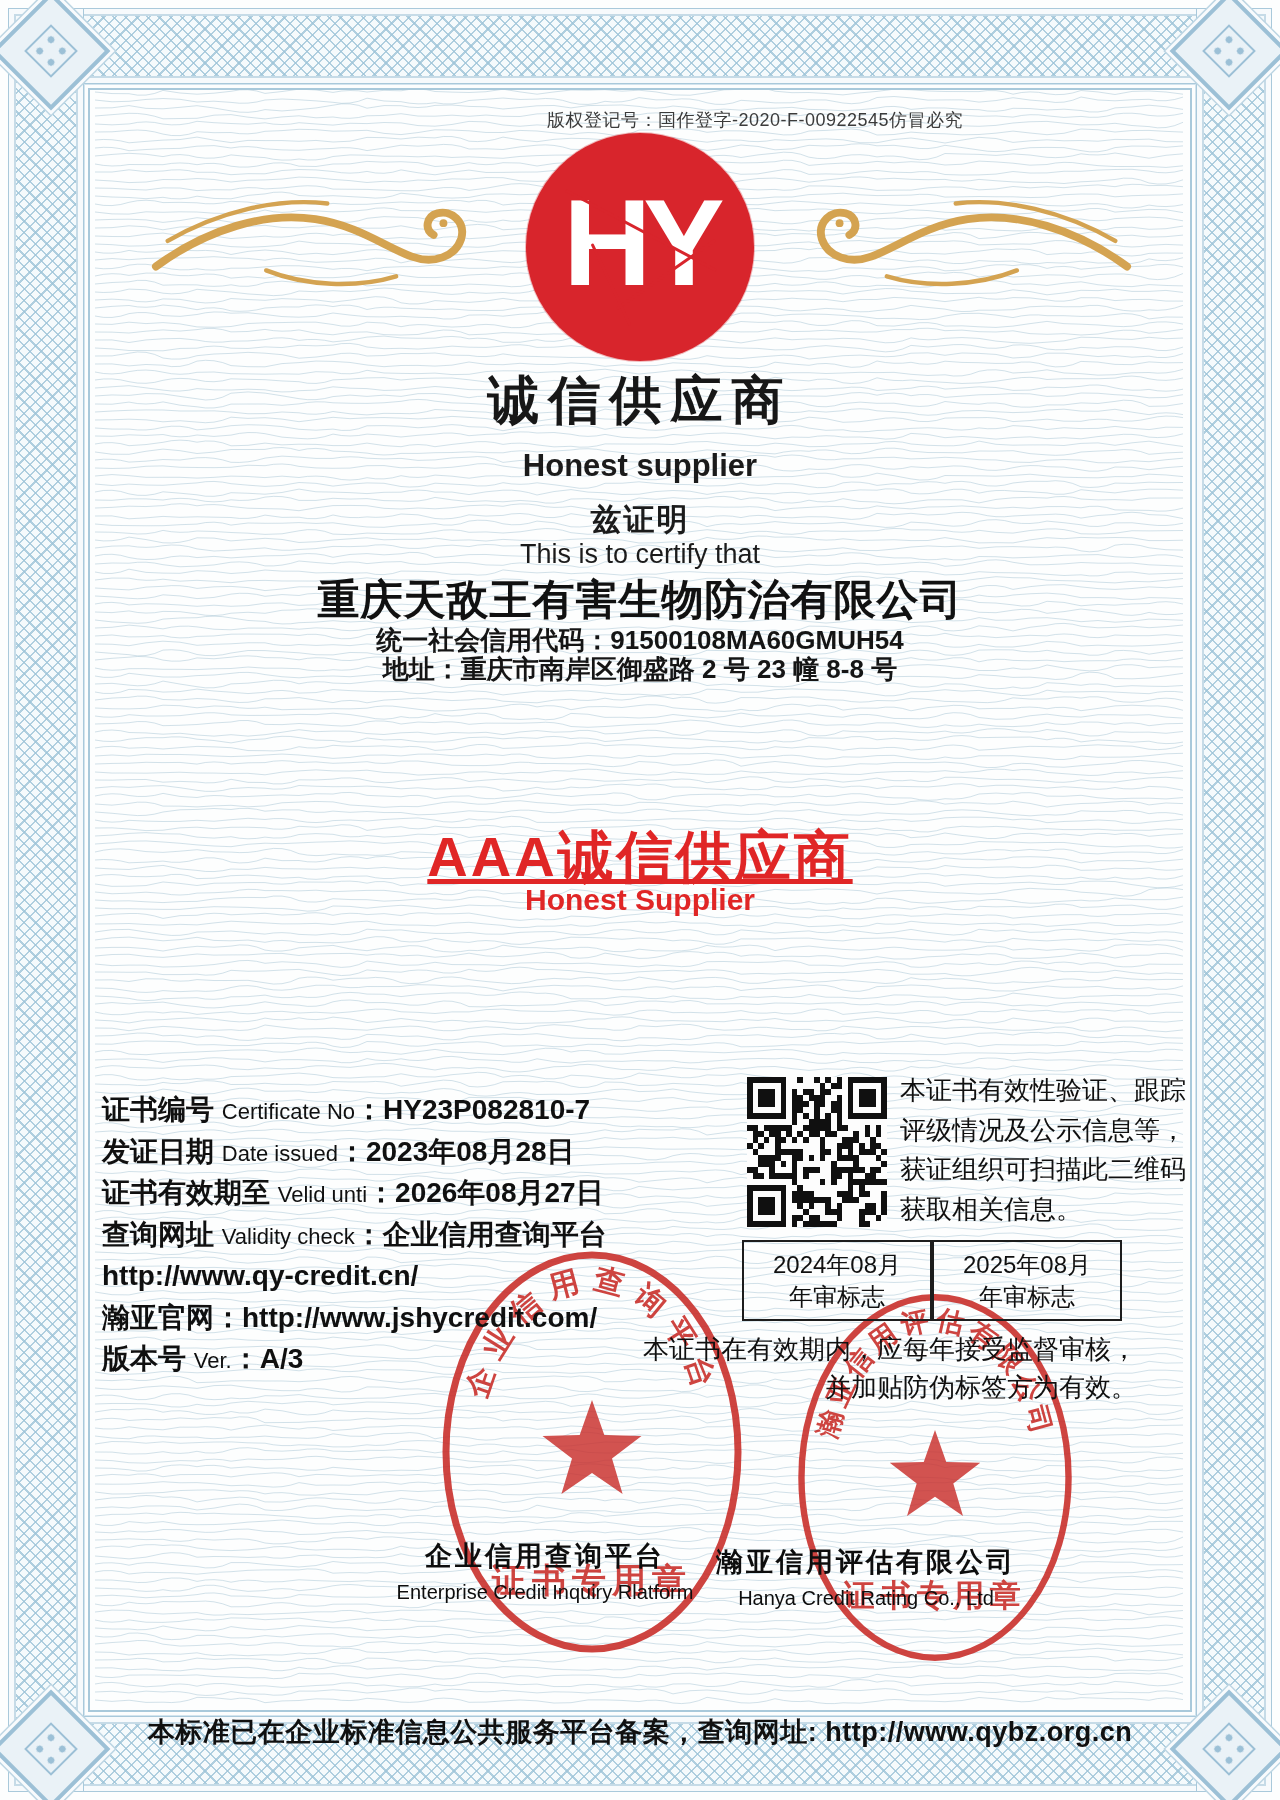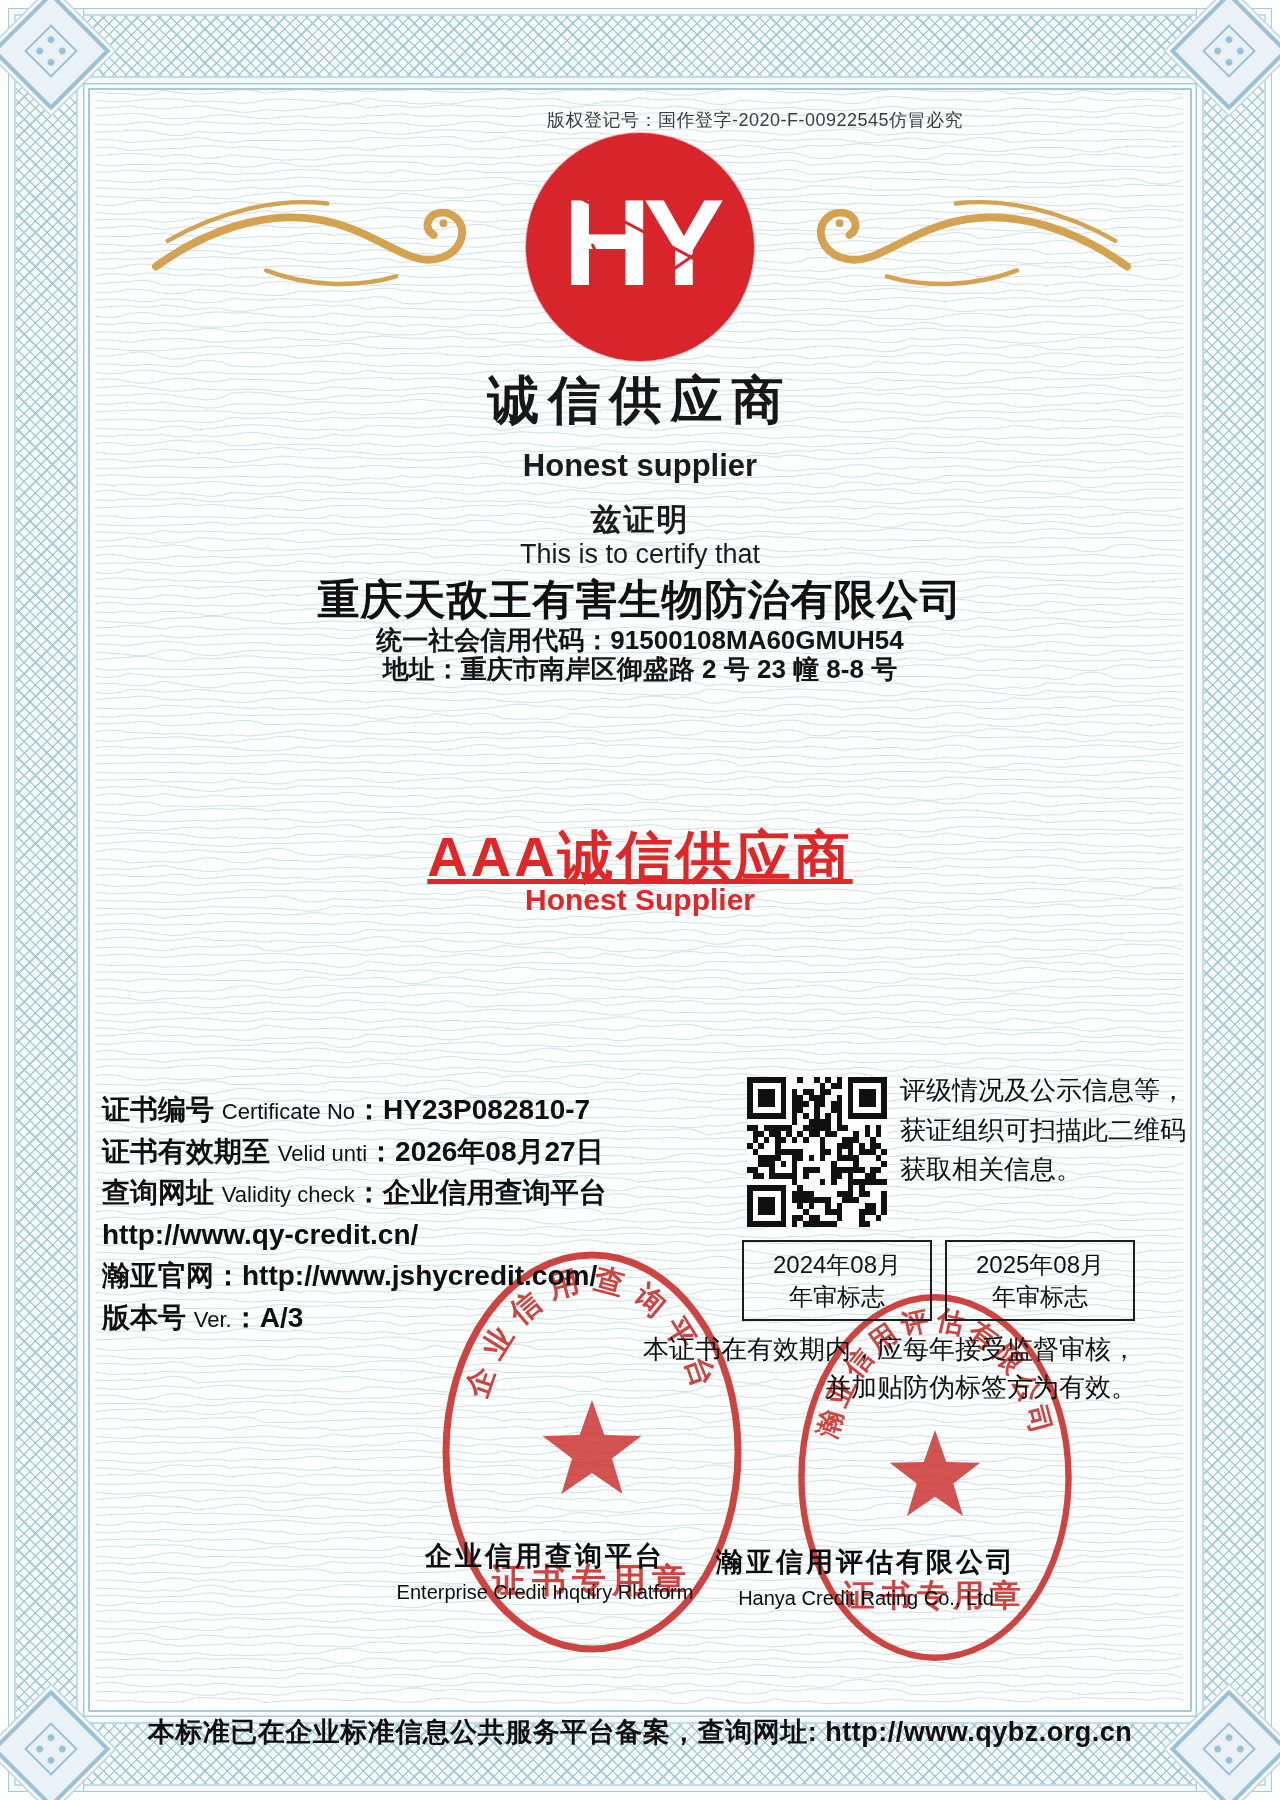--- a/index.html
+++ b/index.html
@@ -64,21 +64,21 @@
   .dl{font-size:28px;line-height:39.5px;color:#101010;white-space:nowrap;}
   .dl .cn{font-weight:600;}
   .dl .en{font-size:22px;font-weight:500;}
   .dl .sep{font-weight:600;}
   .dl .val{font-weight:600;}
 
   
   #qr{position:absolute;left:747px;top:1077px;width:140px;height:150px;background:#fdfdfd;z-index:3;}
   #qr rect{fill:#101010;}
   .qr-note{left:900px;top:1071px;font-size:26px;line-height:39.5px;color:#101010;font-weight:500;z-index:3;}
-  .annual-row{left:742px;top:1240px;display:flex;gap:13px;z-index:3;}
+  .annual-row{left:742px;top:1240px;display:flex;z-index:3;}
   .annual-box{width:186px;height:77px;border:2.5px solid #1d1d1d;display:flex;flex-direction:column;align-items:center;justify-content:center;font-size:24px;line-height:32px;color:#101010;font-weight:500;}
   .supervision{right:143px;top:1330px;text-align:right;font-size:26px;line-height:38px;color:#101010;font-weight:500;}
 
   
   .stamp{position:absolute;z-index:2;opacity:.9;}
   .stamp ellipse{fill:none;stroke:#c9302c;stroke-width:7;}
   .stamp polygon{fill:#c9302c;fill-opacity:.92;}
   .stamp .ring{font-size:30px;font-weight:700;fill:#c9302c;letter-spacing:11px;}
   .stamp .ring2{font-size:30px;font-weight:700;fill:#c9302c;letter-spacing:5px;}
   .stamp .sealtext{font-size:34px;font-weight:700;fill:#c9302c;letter-spacing:6px;}
@@ -338,20 +338,21 @@
   <div class="abs ctr certify-en">This is to certify that</div>
   <div class="abs ctr company">重庆天敌王有害生物防治有限公司</div>
   <div class="abs ctr code-line">统一社会信用代码：91500108MA60GMUH54</div>
   <div class="abs ctr addr-line">地址：重庆市南岸区御盛路 2 号 23 幢 8-8 号</div>
 
   <div class="abs ctr aaa-cn">AAA诚信供应商</div>
   <div class="abs ctr aaa-en">Honest Supplier</div>
 
   <div class="abs details">
     <div class="dl"><span class="cn">证书编号 </span><span class="en">Certificate No</span><span class="sep">：</span><span class="val">HY23P082810-7</span></div>
+    <div class="dl"><span class="cn">发证日期 </span><span class="en">Date issued</span><span class="sep">：</span><span class="val">2023年08月28日</span></div>
     <div class="dl"><span class="cn">证书有效期至 </span><span class="en">Velid unti</span><span class="sep">：</span><span class="val">2026年08月27日</span></div>
     <div class="dl"><span class="cn">查询网址 </span><span class="en">Validity check</span><span class="sep">：</span><span class="val">企业信用查询平台</span></div>
     <div class="dl"><span class="cn"></span><span class="en"></span><span class="sep"></span><span class="val">http://www.qy-credit.cn/</span></div>
     <div class="dl"><span class="cn">瀚亚官网</span><span class="en"></span><span class="sep">：</span><span class="val">http://www.jshycredit.com/</span></div>
     <div class="dl"><span class="cn">版本号 </span><span class="en">Ver.</span><span class="sep">：</span><span class="val">A/3</span></div>
   </div>
 
   <svg id="qr" viewBox="0 0 25 25" preserveAspectRatio="none" shape-rendering="crispEdges">
       <rect x="0" y="0" width="1" height="1"></rect>
       <rect x="1" y="0" width="1" height="1"></rect>
@@ -666,20 +667,21 @@
       <rect x="10" y="24" width="1" height="1"></rect>
       <rect x="11" y="24" width="1" height="1"></rect>
       <rect x="12" y="24" width="1" height="1"></rect>
       <rect x="13" y="24" width="1" height="1"></rect>
       <rect x="14" y="24" width="1" height="1"></rect>
       <rect x="15" y="24" width="1" height="1"></rect>
       <rect x="20" y="24" width="1" height="1"></rect>
       <rect x="21" y="24" width="1" height="1"></rect>
     </svg>
   <div class="abs qr-note">
+    <div>本证书有效性验证、跟踪</div>
     <div>评级情况及公示信息等，</div>
     <div>获证组织可扫描此二维码</div>
     <div>获取相关信息。</div>
   </div>
 
   <div class="abs annual-row">
     <div class="annual-box">
       <div>2024年08月</div>
       <div>年审标志</div>
     </div>

